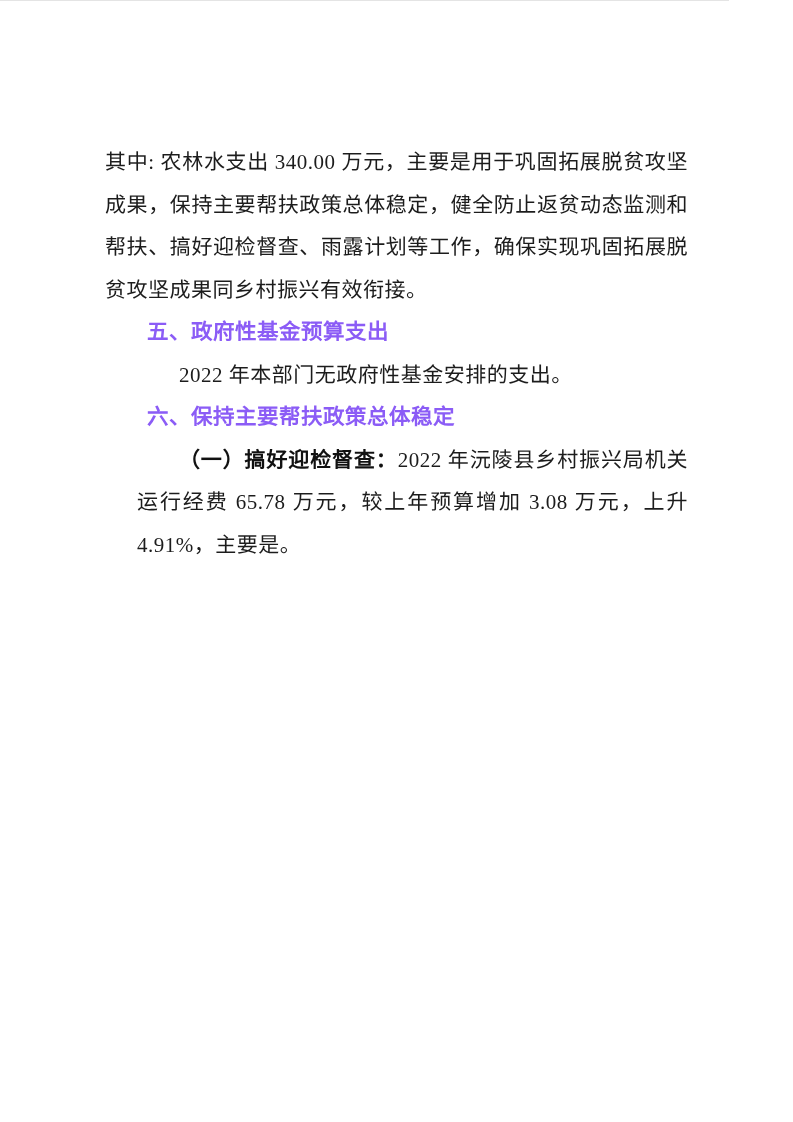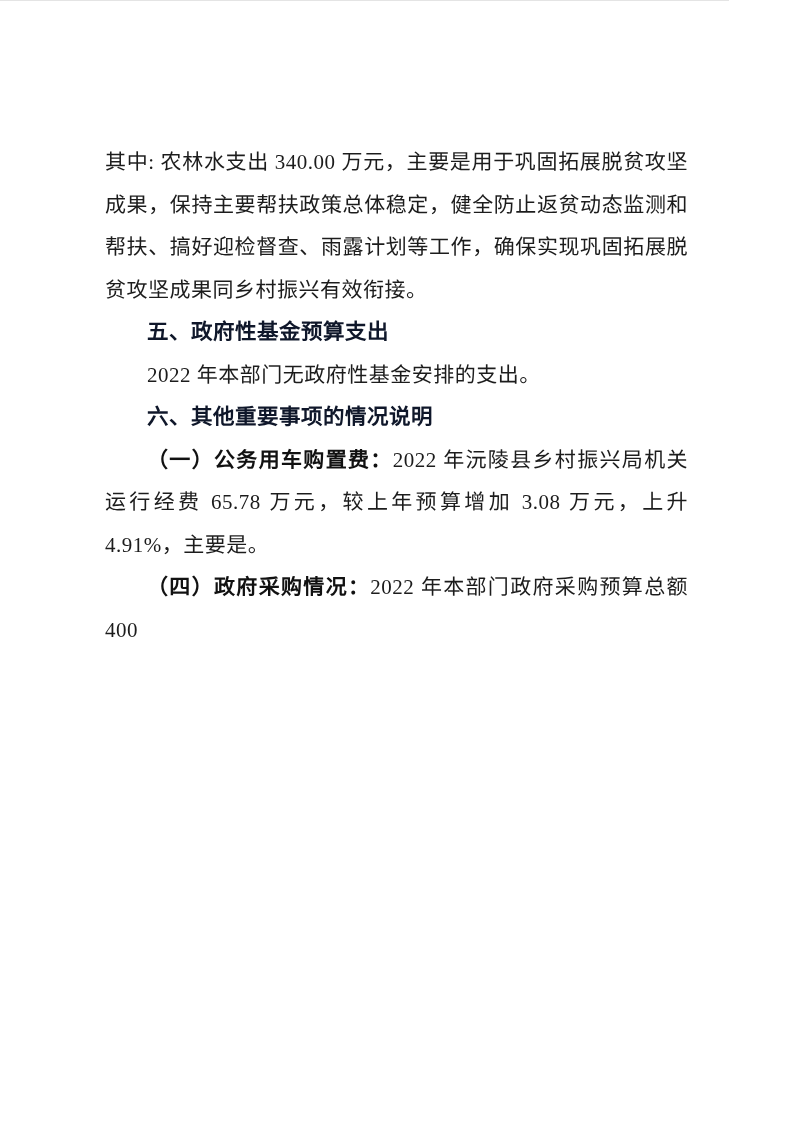--- a/index.html
+++ b/index.html
@@ -34,29 +34,30 @@
     margin: 0;
     font-family: "Liberation Serif", "DejaVu Serif", serif;
     font-size: 21px;
     line-height: 42.5px;
     text-align: justify;
     text-justify: inter-character;
     letter-spacing: 0.5px;
   }
   .indent {
     text-indent: 42px;
+    margin-left: 32px;
   }
   .heading {
     margin: 0;
     font-family: "Liberation Sans", "DejaVu Sans", sans-serif;
     font-weight: 700;
     font-size: 21.5px;
     line-height: 42.5px;
     text-indent: 42px;
-    color: #0f172a;
+    color: #8b5cf6;
     letter-spacing: 0.5px;
   }
   .lead {
     font-family: "Liberation Sans", "DejaVu Sans", sans-serif;
     font-weight: 700;
     color: #111111;
   }
 </style>
 </head>
 <body>
@@ -65,22 +66,21 @@
   <div class="top-edge"></div>
 
   <div class="content">
 
     <p class="body-para">其中: 农林水支出 340.00 万元，主要是用于巩固拓展脱贫攻坚成果，保持主要帮扶政策总体稳定，健全防止返贫动态监测和帮扶、搞好迎检督查、雨露计划等工作，确保实现巩固拓展脱贫攻坚成果同乡村振兴有效衔接。</p>
 
     <h2 class="heading">五、政府性基金预算支出</h2>
 
     <p class="body-para indent">2022 年本部门无政府性基金安排的支出。</p>
 
-    <h2 class="heading">六、其他重要事项的情况说明</h2>
+    <h2 class="heading">六、保持主要帮扶政策总体稳定</h2>
 
-    <p class="body-para indent"><span class="lead">（一）公务用车购置费：</span><span>2022 年沅陵县乡村振兴局机关运行经费 65.78 万元，较上年预算增加 3.08 万元，上升 4.91%，主要是。</span></p>
+    <p class="body-para indent"><span class="lead">（一）搞好迎检督查：</span><span>2022 年沅陵县乡村振兴局机关运行经费 65.78 万元，较上年预算增加 3.08 万元，上升 4.91%，主要是。</span></p>
 
 
 
-    <p class="body-para indent"><span class="lead">（四）政府采购情况：</span><span>2022 年本部门政府采购预算总额 400</span></p>
 
   </div>
 </div>
 
 </body></html>

